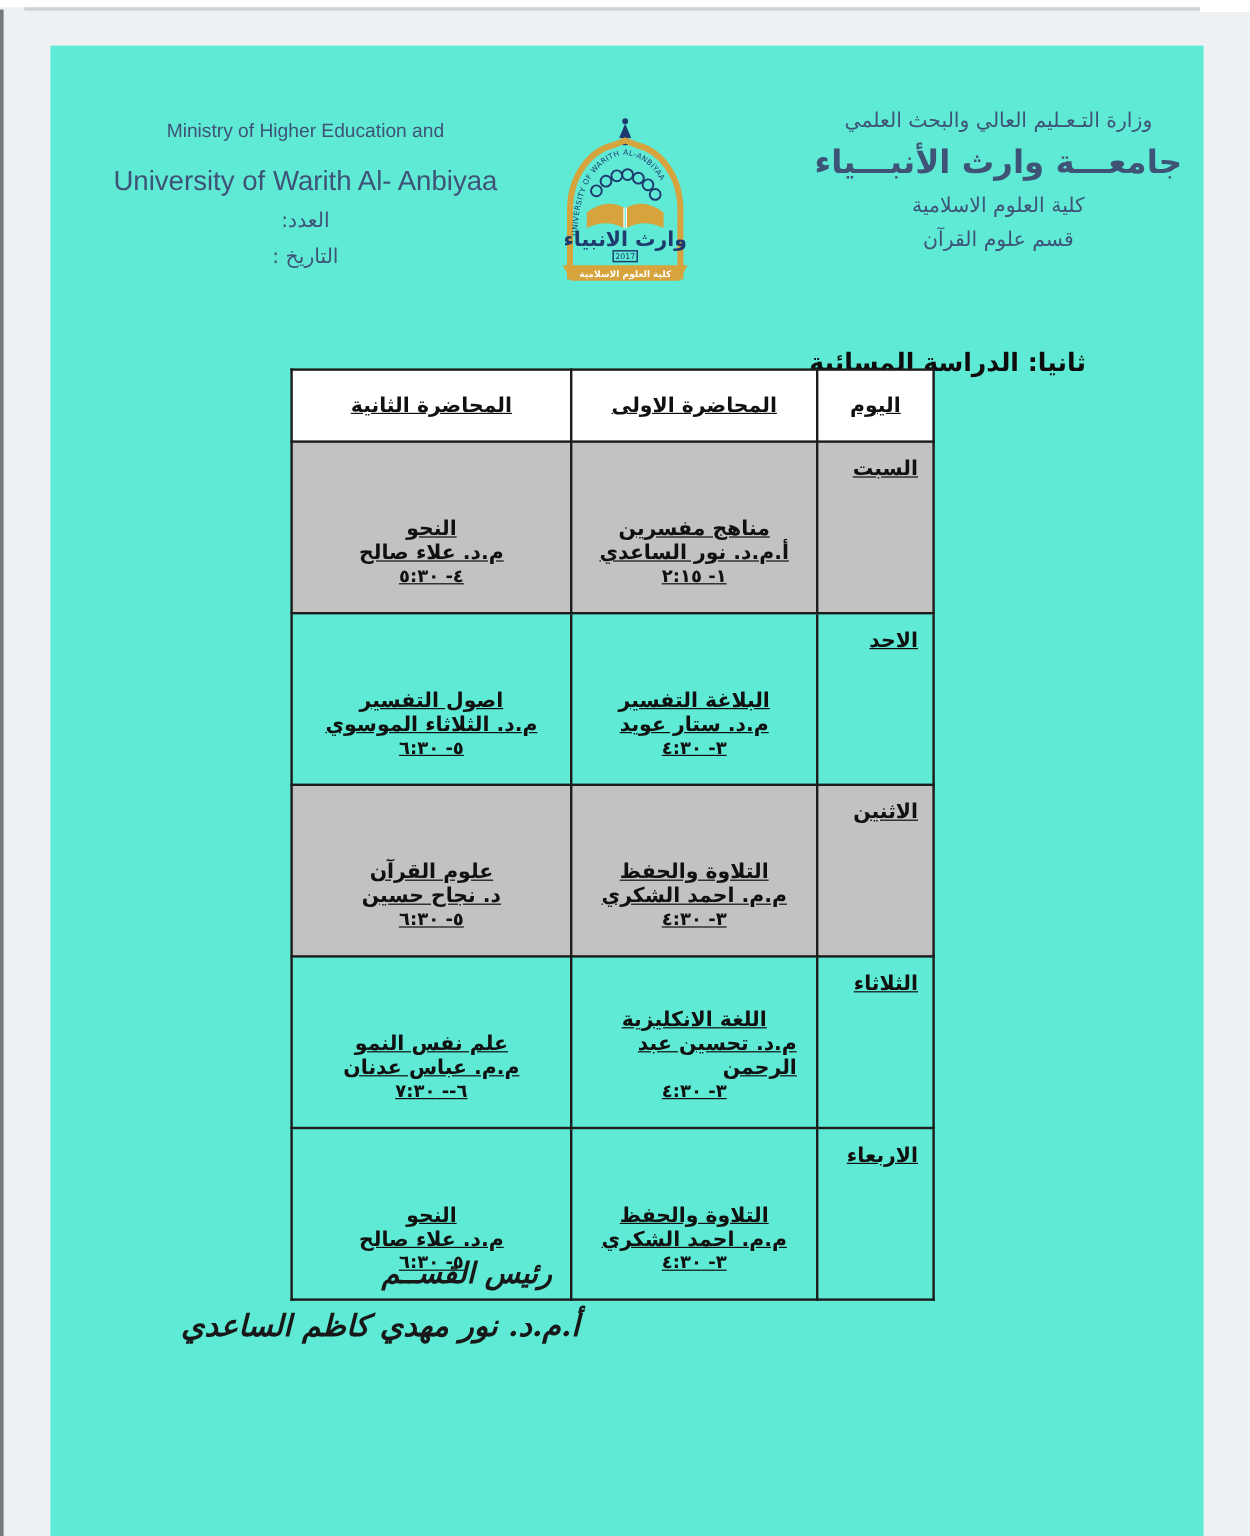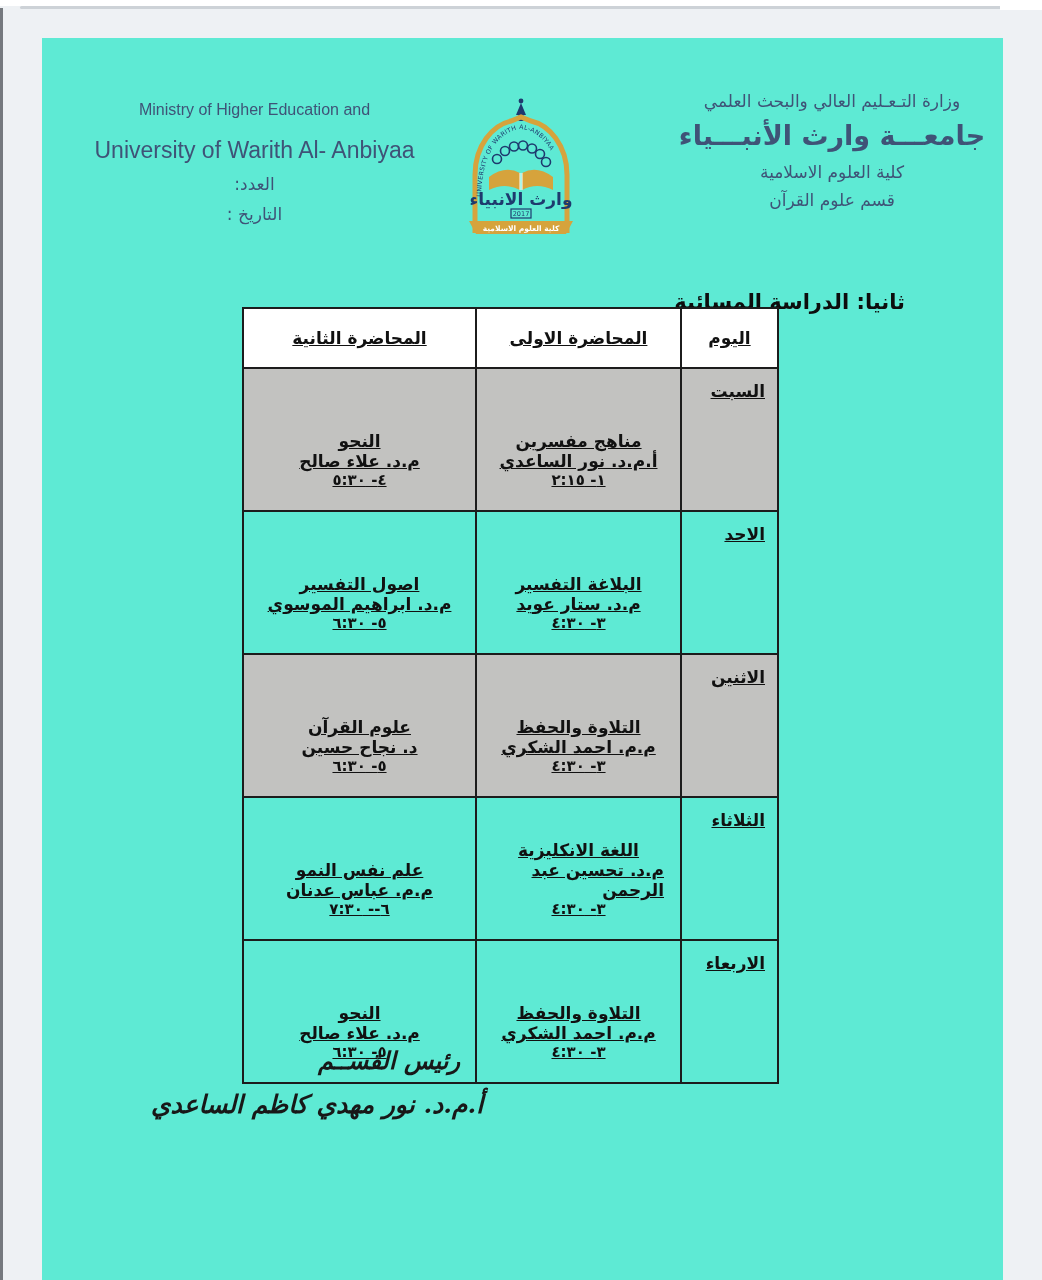--- a/index.html
+++ b/index.html
@@ -167,21 +167,21 @@
         <td>
             <div class="cellbox">
           <span class="subject">البلاغة التفسير</span>
           <span class="teacher">م.د. ستار عويد</span>
           <span class="time">٣- ٤:٣٠</span>
         </div>
           </td>
         <td>
             <div class="cellbox">
           <span class="subject">اصول التفسير</span>
-          <span class="teacher">م.د. ابراهيم الموسوي</span>
+          <span class="teacher">م.د. الثلاثاء الموسوي</span>
           <span class="time">٥- ٦:٣٠</span>
         </div>
           </td>
       </tr>
       <tr class="shaded">
         <td class="day-cell">الاثنين</td>
         <td>
             <div class="cellbox">
           <span class="subject">التلاوة والحفظ</span>
           <span class="teacher">م.م. احمد الشكري</span>

